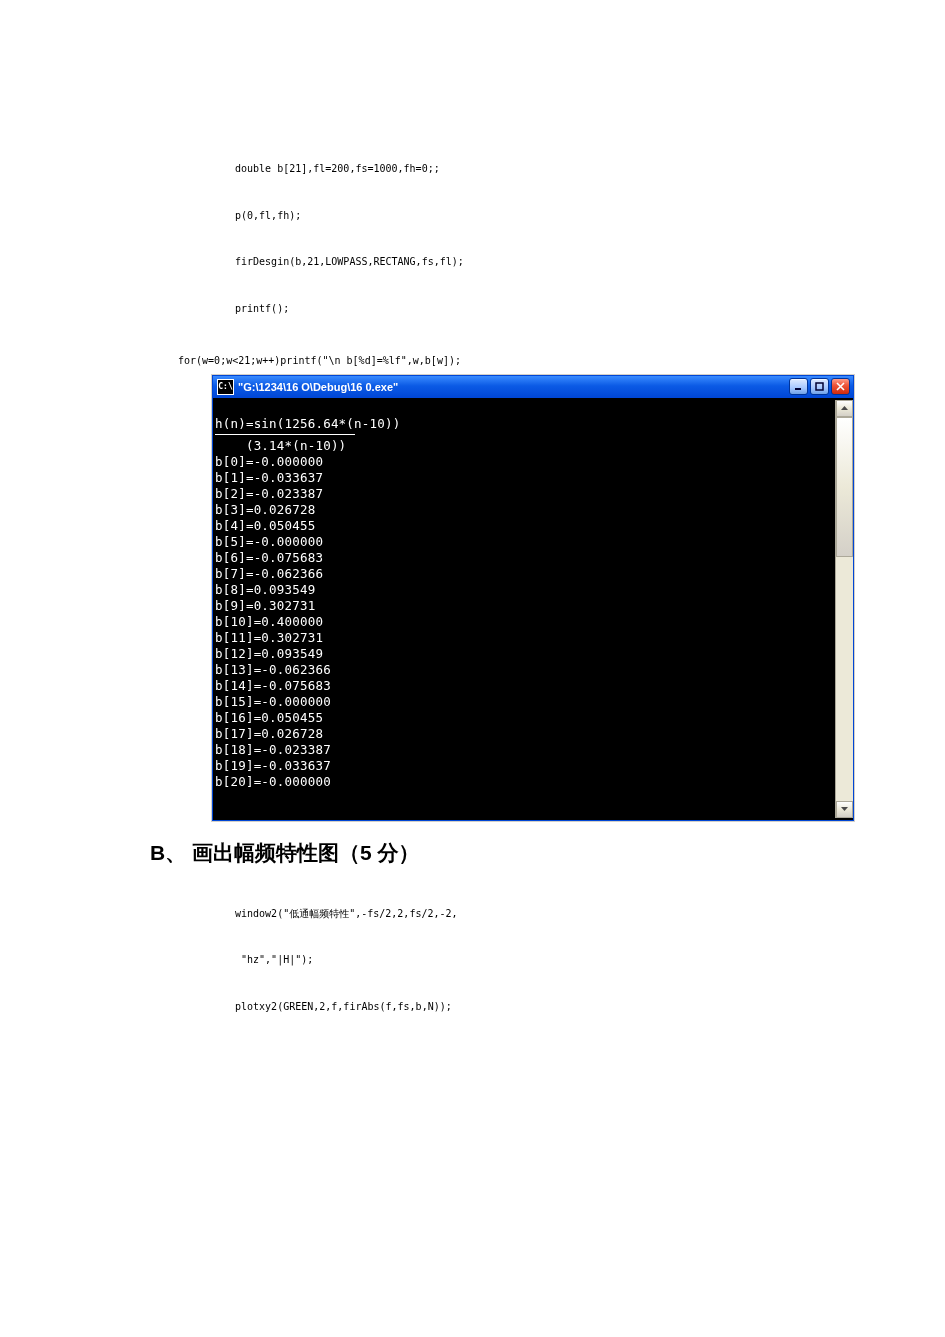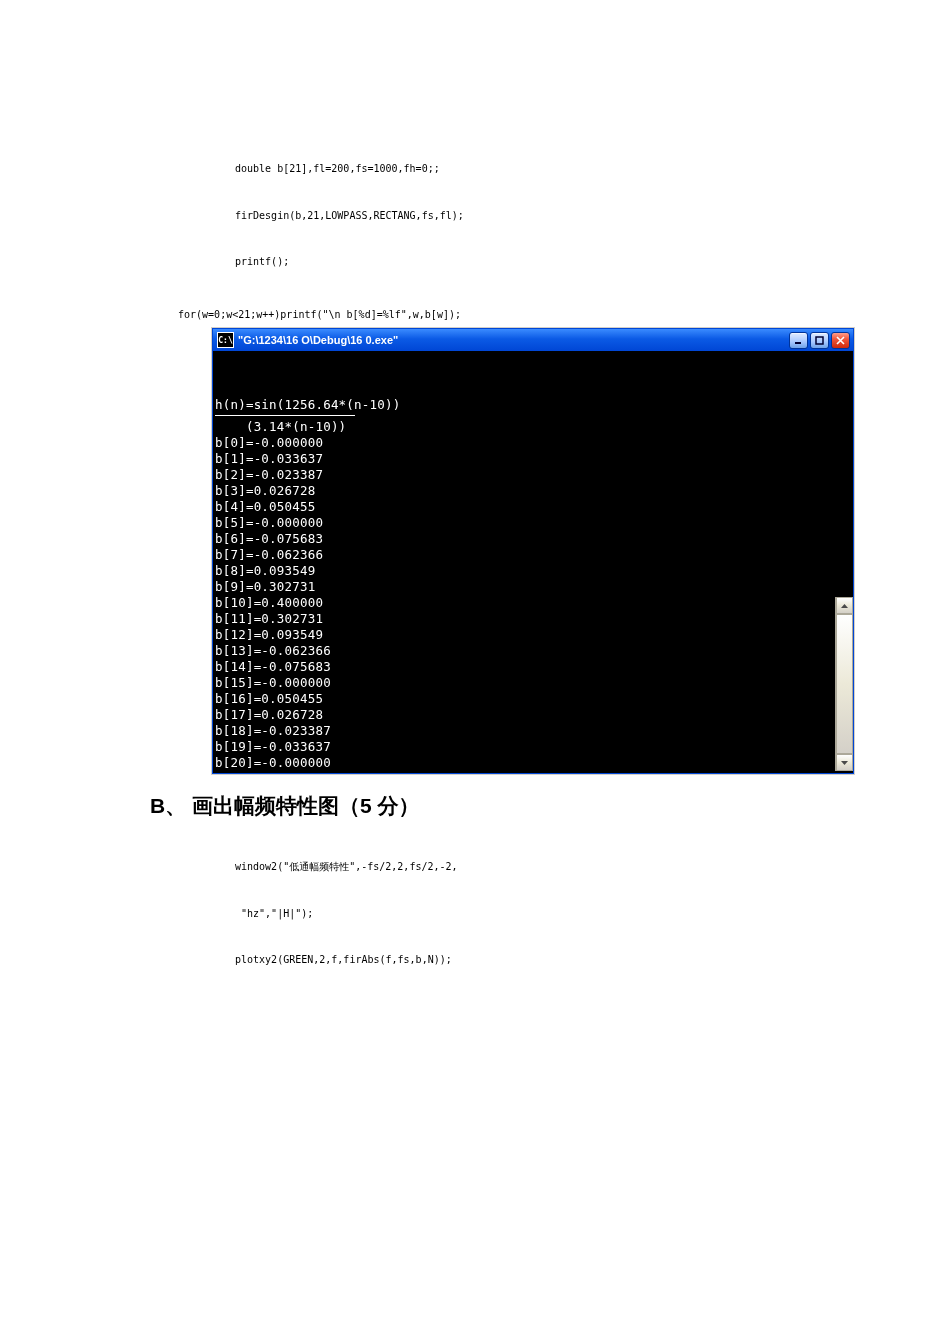--- a/index.html
+++ b/index.html
@@ -81,21 +81,20 @@
   }
   .win-btn svg { display:block; }
 
   .console-body {
     position: relative;
     background: #000;
     color: #fff;
     padding: 2px 0 2px 2px;
     height: 418px;
     display: flex;
-    align-items: flex-end;
   }
   .console-text {
     flex: 1;
     font-family: "Terminal","Lucida Console","Consolas",monospace;
     font-size: 12.5px;
     line-height: 16px;
     white-space: pre;
     letter-spacing: 0.2px;
   }
   .console-text .hr-line {
@@ -130,20 +129,21 @@
     flex: 1;
   }
 </style>
 </head>
 <body>
 
 <div class="page">
 
   <div class="code-block code-indent">
     <div>double b[21],fl=200,fs=1000,fh=0;;</div>
+    <div>p(0,fl,fh);</div>
     <div>firDesgin(b,21,LOWPASS,RECTANG,fs,fl);</div>
     <div>printf();</div>
   </div>
   <div class="code-block code-indent2">for(w=0;w&lt;21;w++)printf("\n b[%d]=%lf",w,b[w]);</div>
 
   <div class="console-window">
     <div class="titlebar">
       <span class="cmd-icon">C:\</span>
       <span class="titlebar-text">"G:\1234\16 O\Debug\16 0.exe"</span>
       <div class="titlebar-buttons">

